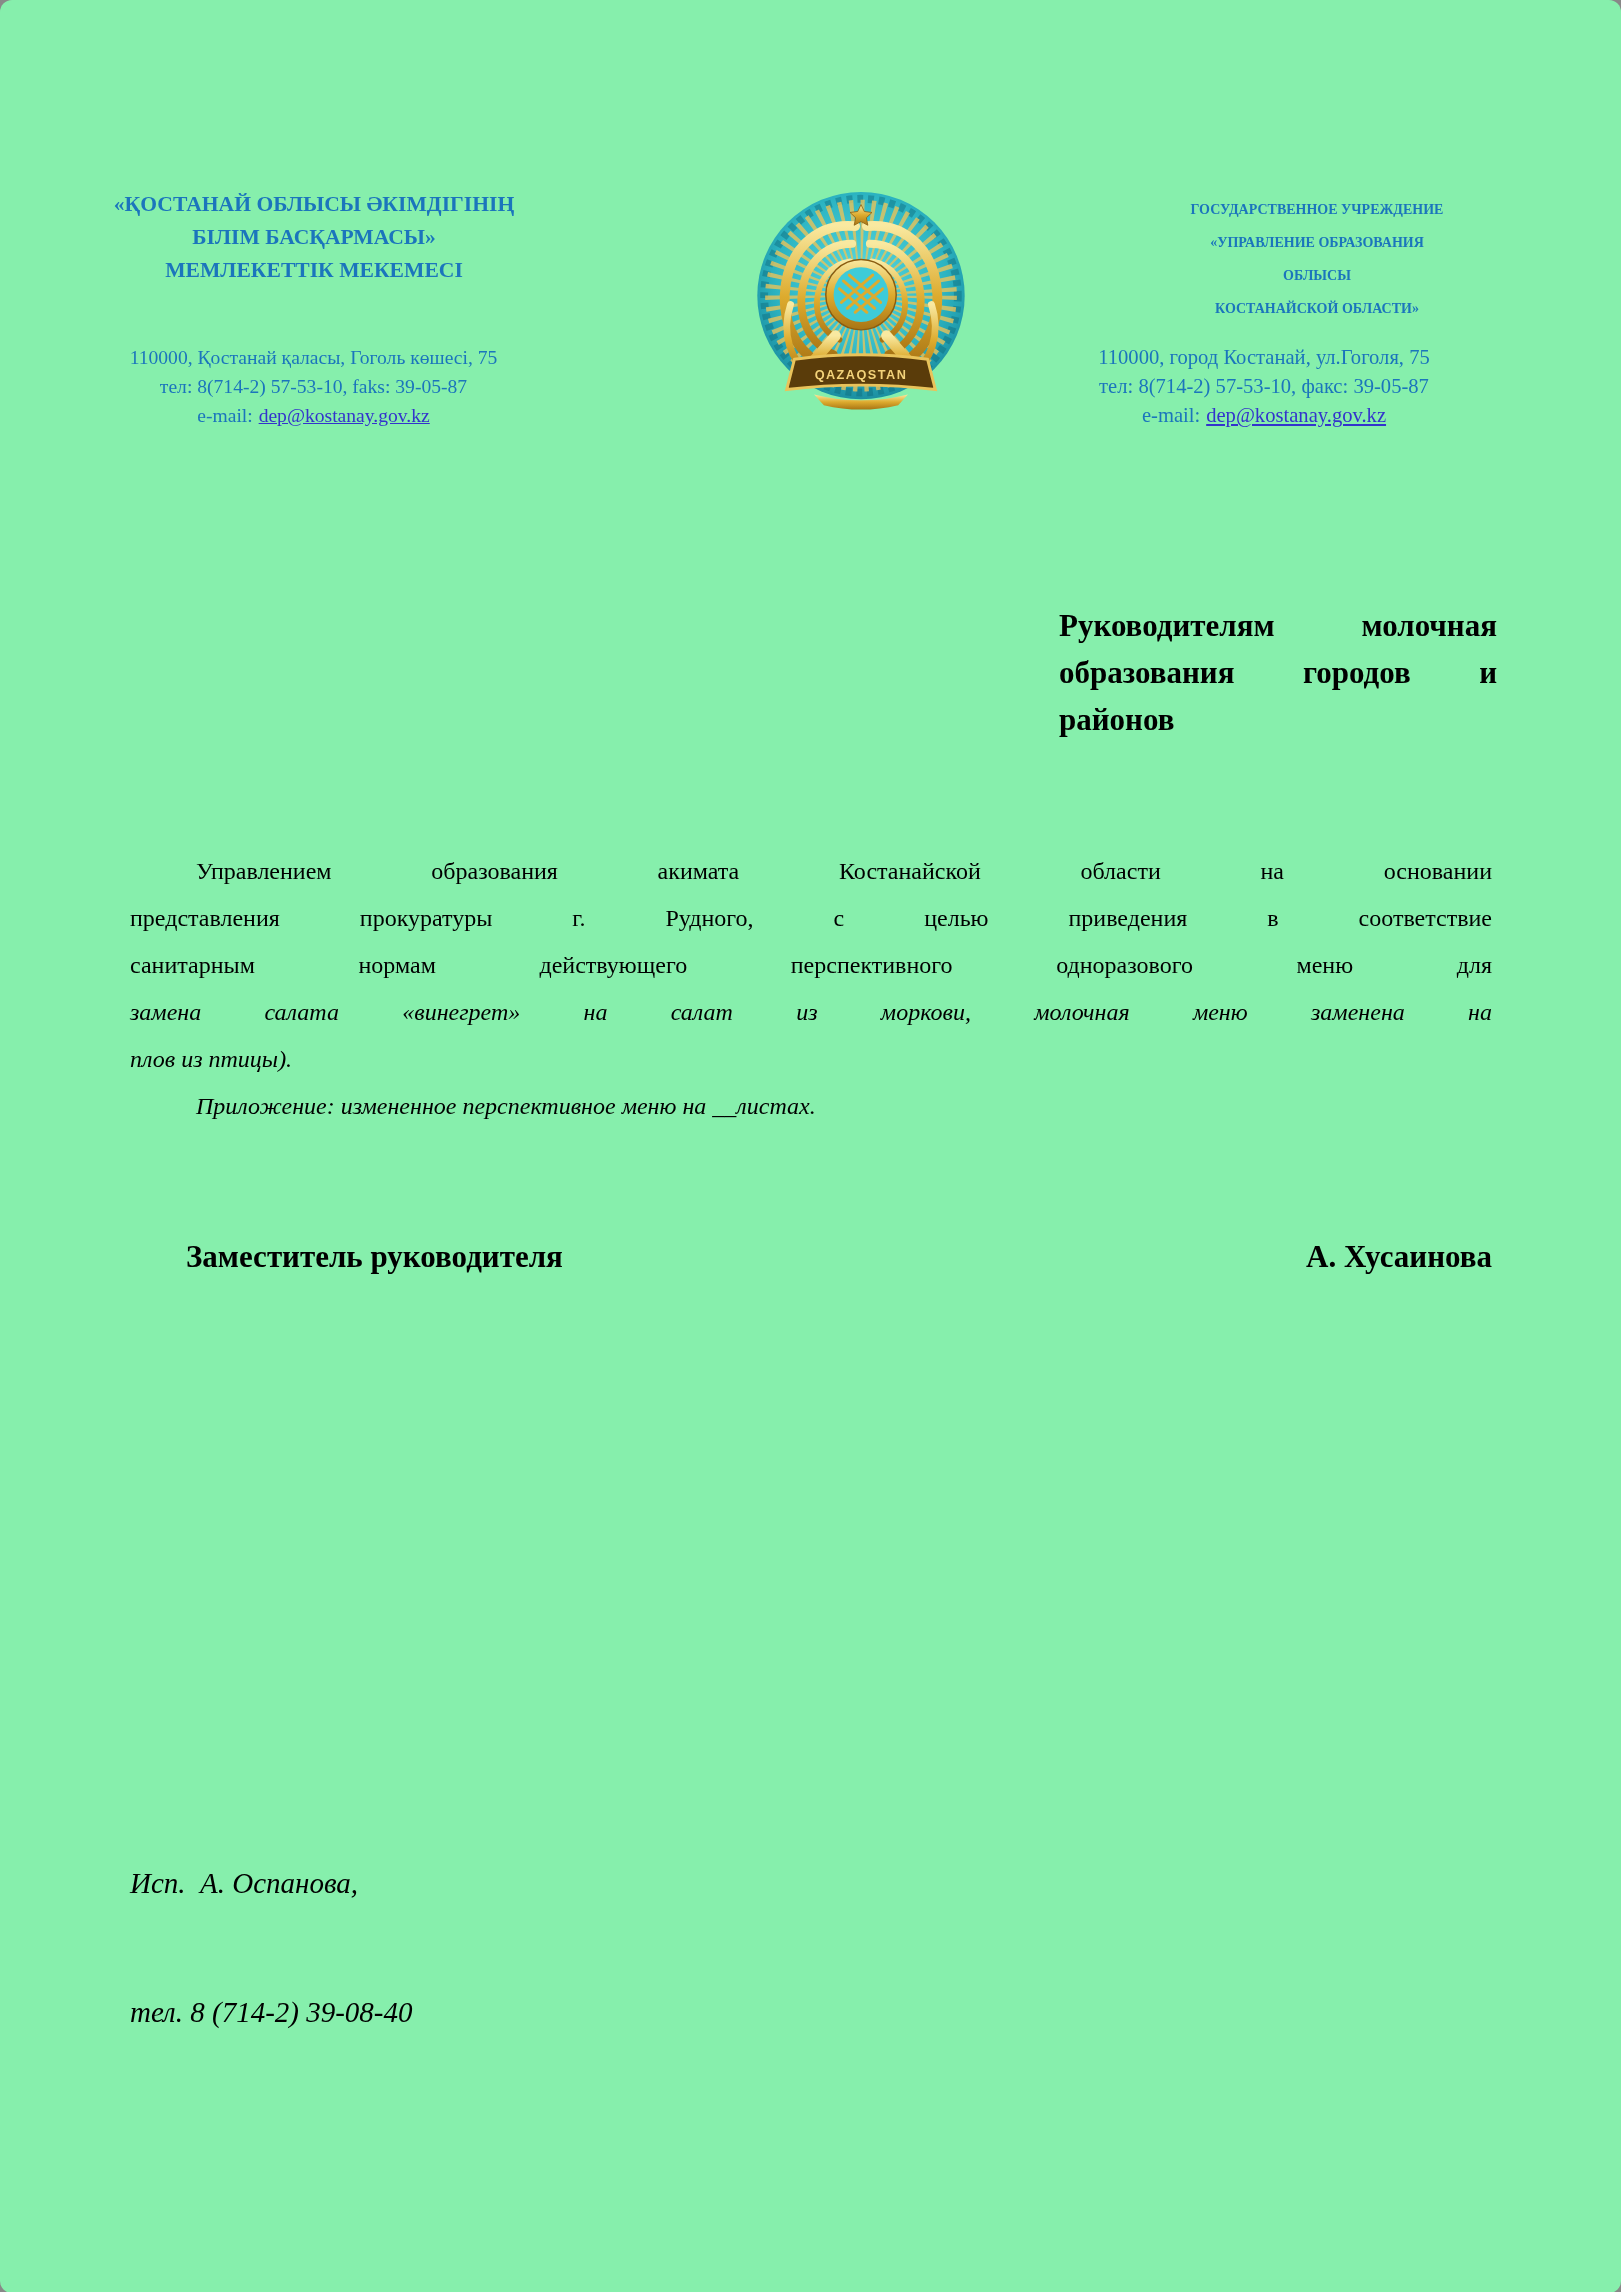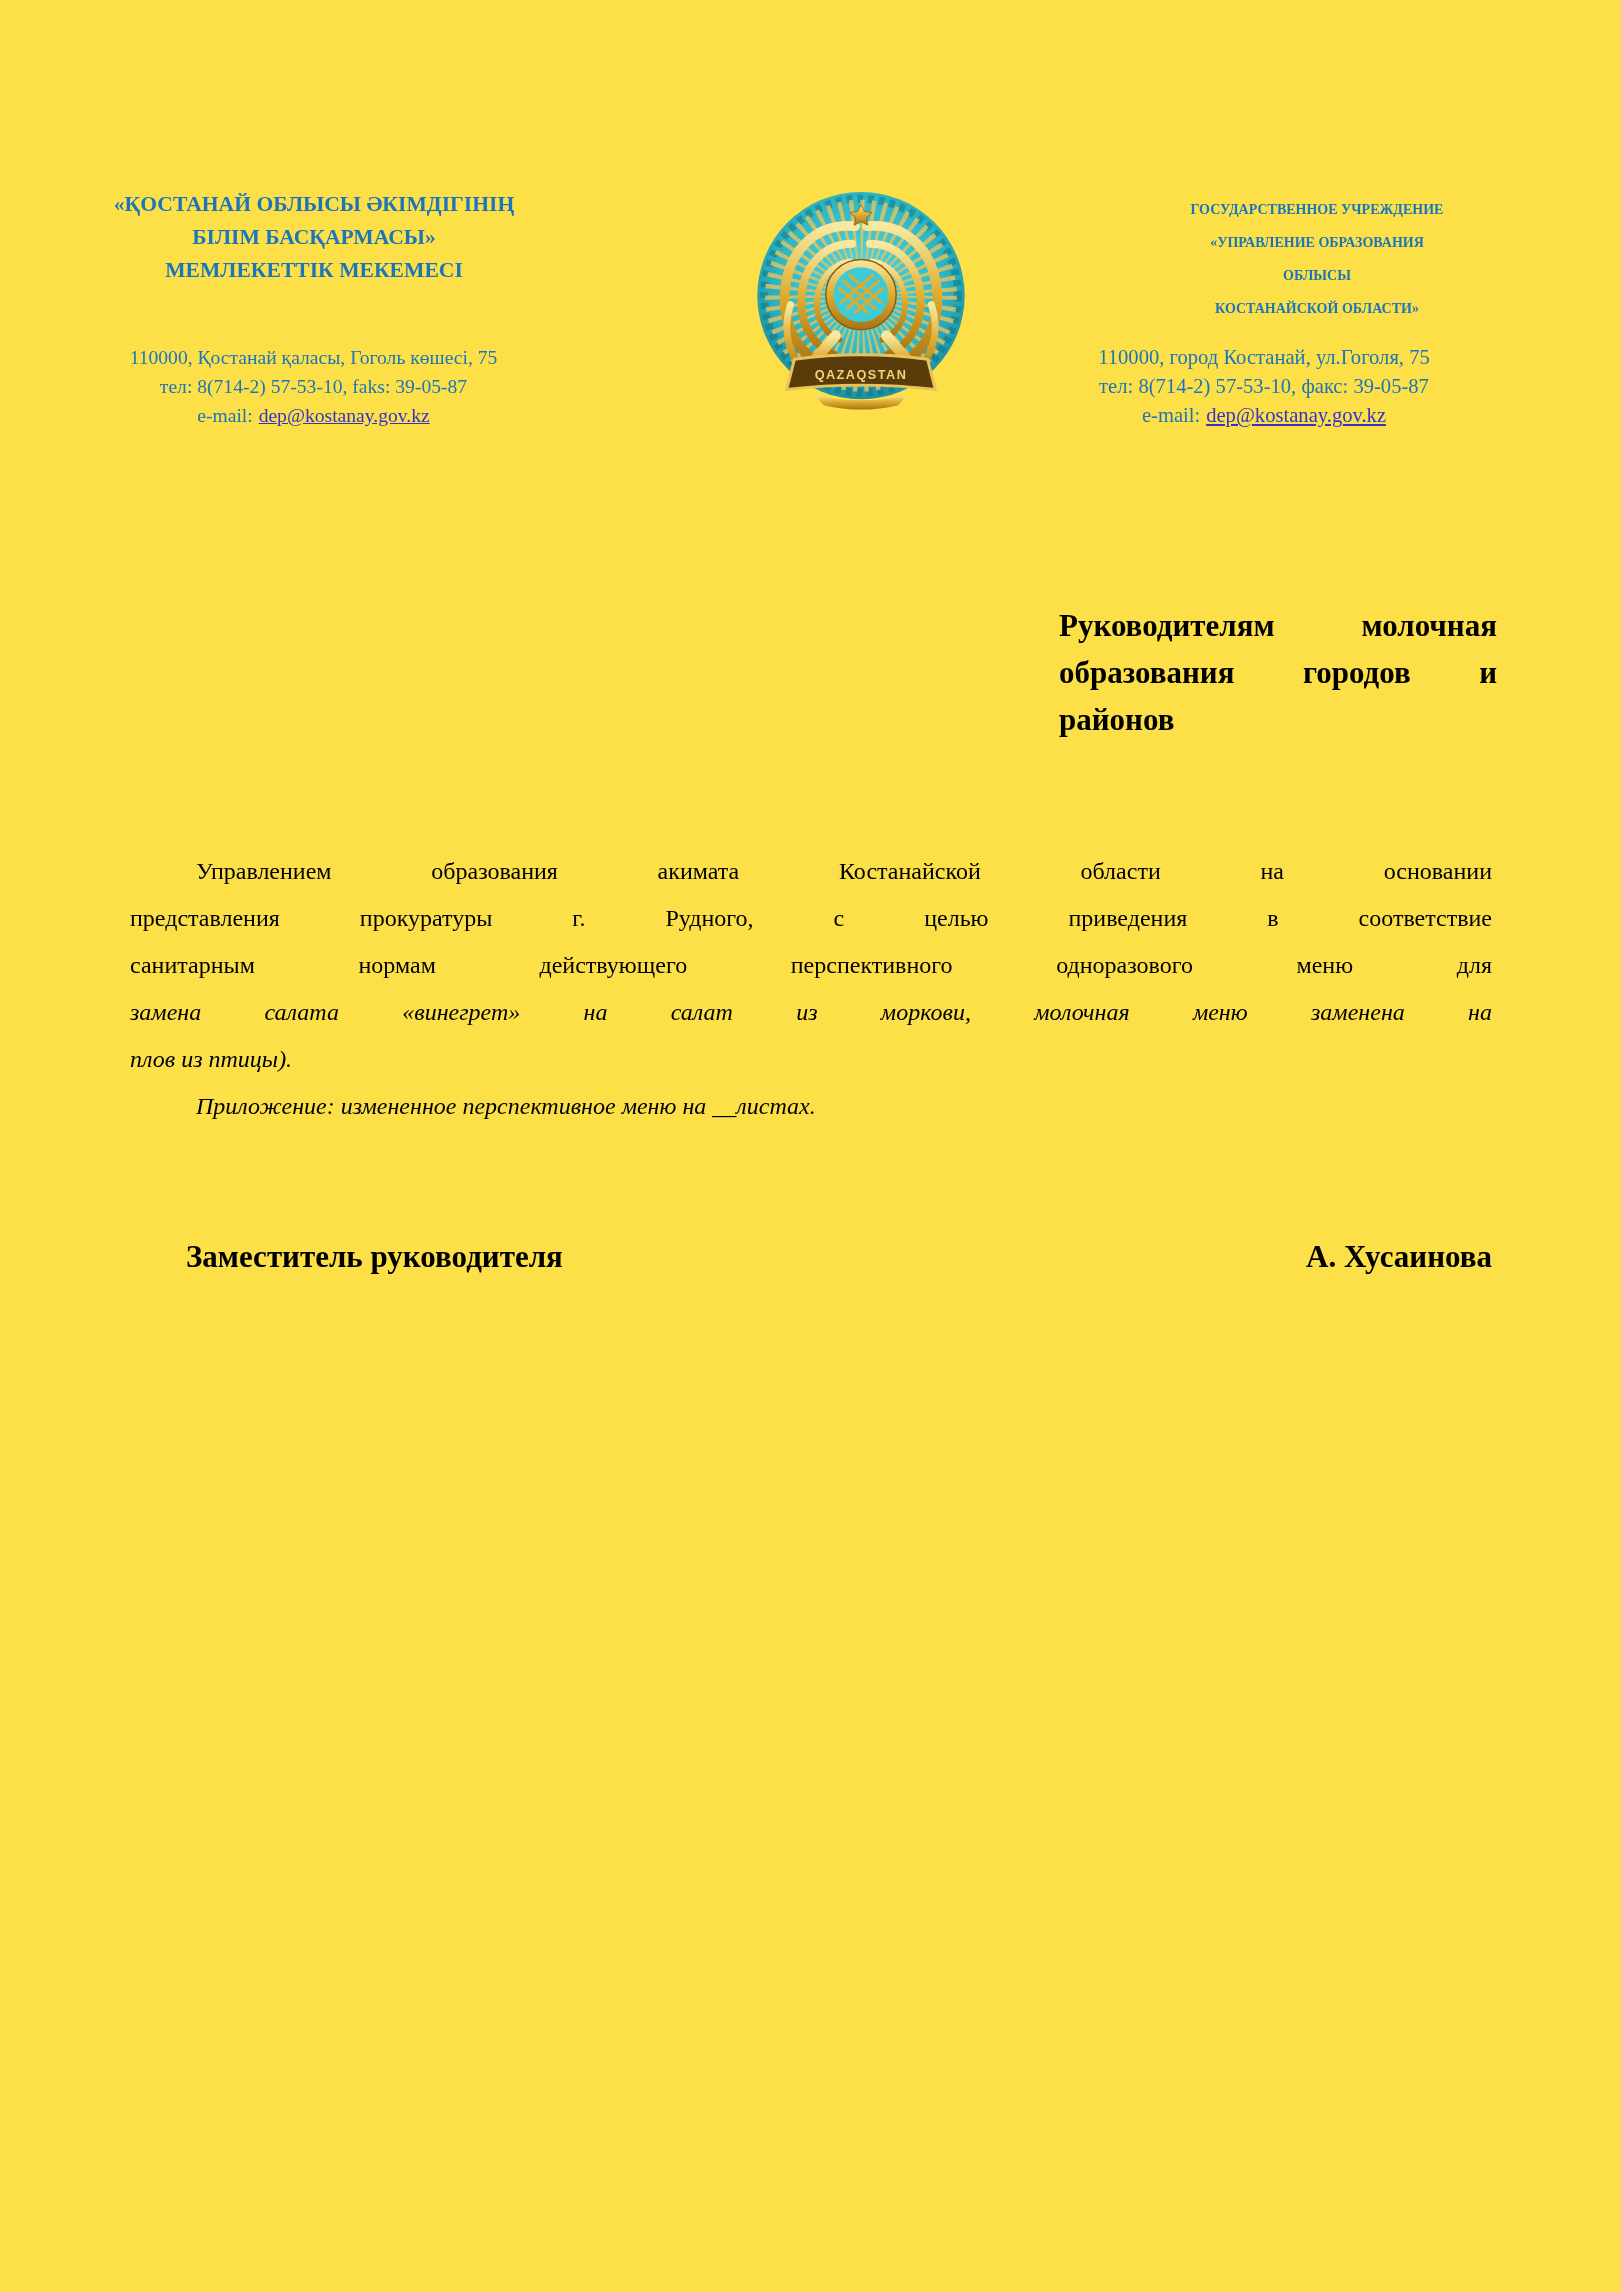--- a/index.html
+++ b/index.html
@@ -1,19 +1,19 @@
 <!DOCTYPE html>
 <html lang="ru"><head>
 <meta charset="utf-8">
 <title>Official Letter</title>
 <style>
   html,body{margin:0;padding:0;background:#888;}
   .page{
-    position:relative;width:1621px;height:2293px;margin:0 auto;background:#fde047;
-    font-family:"Liberation Serif", serif;color:#000;overflow:hidden;
+    position:relative;width:1621px;height:2293px;margin:0 auto;background:#86efac;
+    font-family:"Liberation Serif", serif;color:#000;overflow:hidden;border-radius:12px;
   }
   
   .org-block{position:absolute;text-align:center;font-weight:bold;color:#1B75BC;}
   .org-left{left:108px;top:188px;width:412px;font-size:21.6px;line-height:33px;}
   .org-right{left:1072px;top:193px;width:490px;font-size:14px;line-height:33px;font-family:Liberation Serif, serif;}
   .addr-block{position:absolute;text-align:center;color:#1B75BC;}
   .addr-left{left:98px;top:343px;width:431px;font-size:19.6px;line-height:29px;}
   .addr-right{left:1019px;top:343px;width:490px;font-size:20.6px;line-height:29px;}
   .email-link{color:#3333CC;text-decoration:underline;cursor:pointer;}
   .email-label{margin-right:5.9px;}
@@ -136,15 +136,19 @@
     <div class="bodyline"><span></span><span class="it">замена салата «винегрет» на салат из моркови, молочная меню заменена на</span></div>
     <div class="bodyline plain"><span></span><span class="it">плов из птицы).</span></div>
     <div class="attachment">Приложение: измененное перспективное меню на __листах.</div>
   </div>
 
   <div class="signature">
     <span class="pos">Заместитель руководителя</span>
     <span>А. Хусаинова</span>
   </div>
 
+  <div class="executor">
+    <div>Исп.  А. Оспанова,</div>
+    <div>тел. 8 (714-2) 39-08-40</div>
+  </div>
 
 </div>
 
 
 </body></html>

